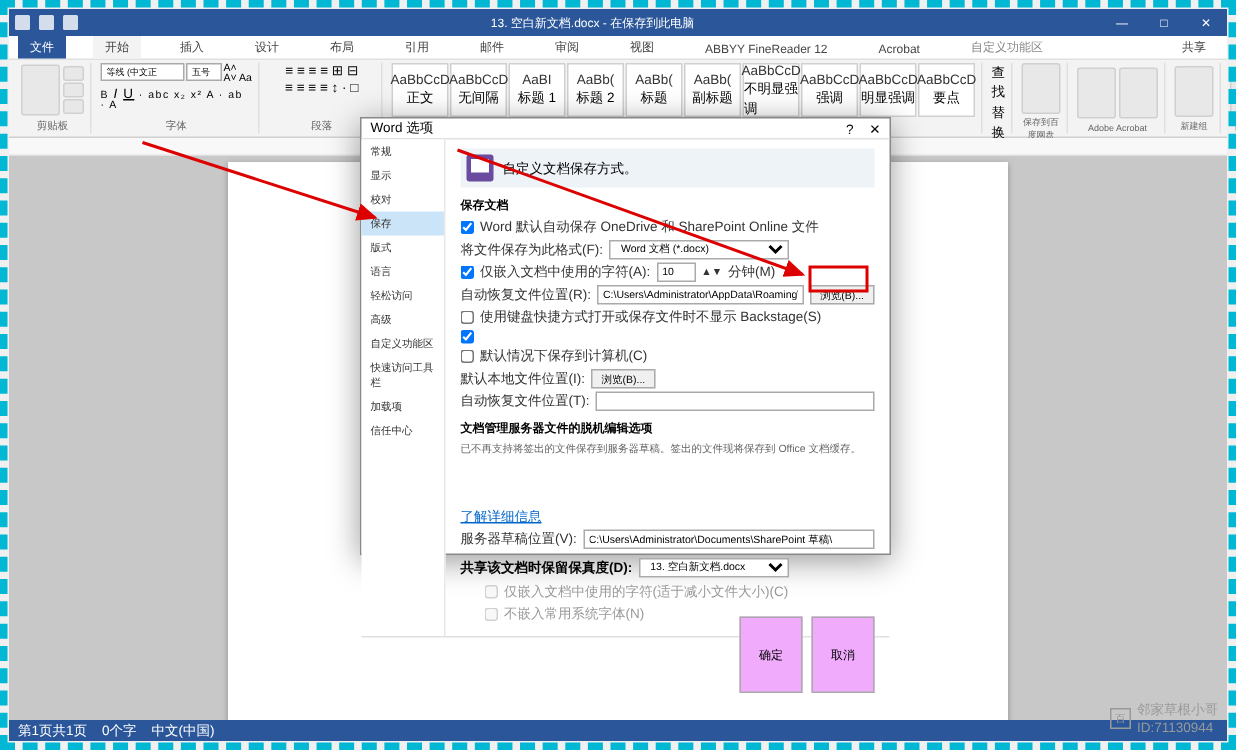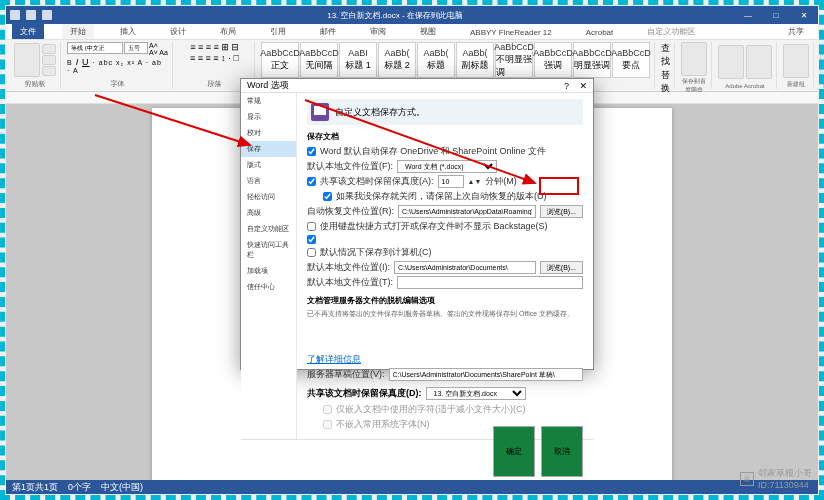--- a/index.html
+++ b/index.html
@@ -42,21 +42,21 @@
 .section-title{font-weight:bold;font-size:8px;margin:6px 0 3px;}
 .form-row{display:flex;align-items:center;gap:4px;margin:2px 0;font-size:7px;color:#333;}
 .form-row input[type=checkbox]{width:9px;height:9px;}
 .form-row label{flex-shrink:0;}
 .form-input{border:1px solid #aaa;padding:1px 3px;font-size:7px;background:#fff;height:13px;}
 .form-input.wide{flex:1;min-width:80px;}
 .form-select{border:1px solid #aaa;padding:1px 3px;font-size:7px;background:#fff;height:13px;}
 .spin{width:26px;}
 .browse-btn{border:1px solid #aaa;background:#f0f0f0;padding:1px 6px;font-size:7px;cursor:pointer;height:13px;}
 .dialog-footer{height:24px;display:flex;justify-content:flex-end;align-items:center;gap:6px;padding:0 10px;border-top:1px solid #e0e0e0;}
-.footer-btn{border:1px solid #aaa;background:#15803d;padding:19px 12px;font-size:8px;cursor:pointer;}
+.footer-btn{border:1px solid #aaa;background:#f0abfc;padding:19px 12px;font-size:8px;cursor:pointer;}
 .link{color:#0066cc;text-decoration:underline;cursor:pointer;margin-top:30px;}
 .arrow{position:absolute;z-index:60;pointer-events:none;}
 .red-box{position:absolute;border:2px solid #d00;z-index:55;pointer-events:none;}
 .watermark{position:absolute;right:12px;bottom:10px;color:#999;font-size:9px;z-index:90;display:flex;align-items:center;gap:4px;margin-top:11px;}
 .watermark-icon{width:14px;height:14px;border:1px solid #999;display:flex;align-items:center;justify-content:center;font-size:7px;}
 .indent{padding-left:16px;}
 .sub-text{color:#666;font-size:7px;margin:2px 0 4px;}
 </style>
 </head>
 <body>
@@ -246,57 +246,52 @@
         <div class="save-icon"></div>
         <span>自定义文档保存方式。</span>
       </div>
 
       <div class="section-title">保存文档</div>
       <div class="form-row">
           <input type="checkbox" checked="" style="">
           <label>Word 默认自动保存 OneDrive 和 SharePoint Online 文件</label>
         </div>
       <div class="form-row">
-          <label>默认本地文件位置(F):</label>
-          <select class="form-select" style="width:100px"><option>Word 文档 (*.docx)</option></select>
+          <label>将文件保存为此格式(F):</label>
+          <select class="form-select" style="width:120px"><option>Word 文档 (*.docx)</option></select>
         </div>
       <div class="form-row">
           <input type="checkbox" checked="" style="">
-          <label>共享该文档时保留保真度(A):</label>
+          <label>仅嵌入文档中使用的字符(A):</label>
           <input class="form-input spin" value="10" style="">
           <span style="font-size:7px">▲▼</span>
           <label>分钟(M)</label>
         </div>
-      <div class="form-row indent">
-          <input type="checkbox" checked="" style="">
-          <label>如果我没保存就关闭，请保留上次自动恢复的版本(U)</label>
-        </div>
       <div class="form-row">
           <label>自动恢复文件位置(R):</label>
           <input class="form-input wide" value="C:\Users\Administrator\AppData\Roaming\Microsoft\Word\" style="">
           <button class="browse-btn">浏览(B)...</button>
         </div>
       <div class="form-row">
           <input type="checkbox" style="">
           <label>使用键盘快捷方式打开或保存文件时不显示 Backstage(S)</label>
         </div>
       <div class="form-row">
           <input type="checkbox" checked="" style="">
         </div>
       <div class="form-row">
           <input type="checkbox" style="">
           <label>默认情况下保存到计算机(C)</label>
         </div>
       <div class="form-row">
           <label>默认本地文件位置(I):</label>
-          <input class="form-input wide" value="C:\Users\Administrator\Documents\" style="">
           <button class="browse-btn">浏览(B)...</button>
         </div>
       <div class="form-row">
-          <label>默认本地文件位置(T):</label>
+          <label>自动恢复文件位置(T):</label>
           <input class="form-input wide" value="" style="">
         </div>
 
       <div class="section-title">文档管理服务器文件的脱机编辑选项</div>
       <div class="sub-text">已不再支持将签出的文件保存到服务器草稿。签出的文件现将保存到 Office 文档缓存。</div>
       <div class="form-row">
           <span class="link">了解详细信息</span>
         </div>
       <div class="form-row">
           <label>服务器草稿位置(V):</label>

